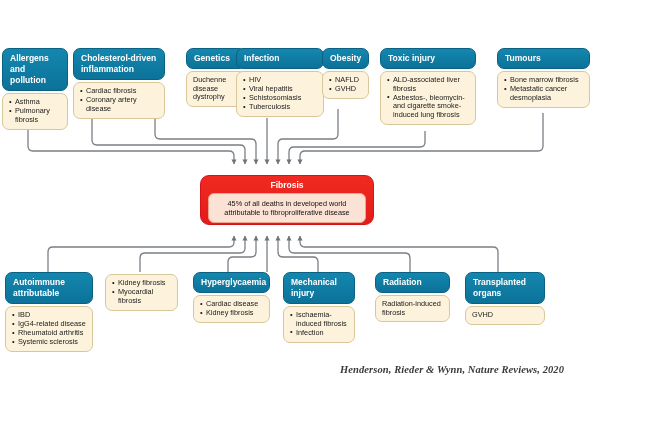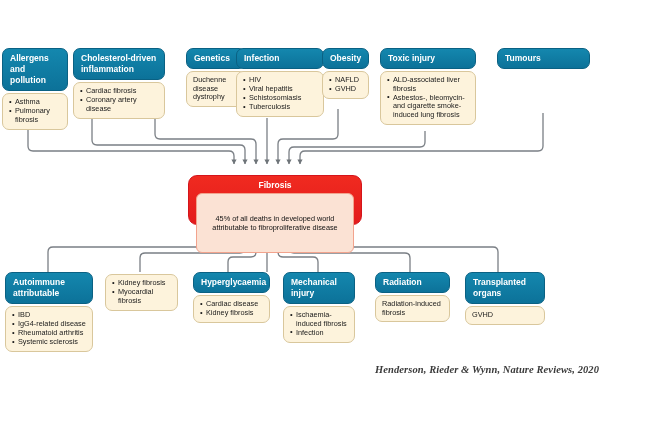--- a/index.html
+++ b/index.html
@@ -62,56 +62,55 @@
     position:absolute;left:0;top:-0.5px;
     font-size:7.5px;color:#1a1a1a;
   }
   .node-body .plain{
     font-size:7.3px;line-height:8.6px;color:#1a1a1a;
   }
 
   
   #fibrosis{
     position:absolute;
-    left:188px;top:175px;width:174px;height:50px;
+    left:200px;top:175px;width:174px;height:50px;
     background:#ec1c24;
     background:linear-gradient(180deg,#f02a20 0%,#e31b1b 100%);
     border:1.5px solid #d4141b;
     border-radius:9px;
     box-sizing:border-box;
     z-index:4;
   }
   #fibrosis .fib-title{
     color:#ffffff;font-weight:bold;font-size:8.5px;
     text-align:center;padding:4px 0 3px 0;
   }
   #fibrosis .fib-inner{
     margin:0 7px;
     background:#fbe2d4;
     border:1px solid #f2a38d;
     border-radius:6px;
     color:#111111;
     font-size:7.3px;
     line-height:9px;
     text-align:center;
-    padding:20px 4px;
+    padding:5px 4px;
     box-sizing:border-box;
   }
 
   
   #citation{
     position:absolute;
     left:340px;top:364px;
     font-family:"Liberation Serif", serif;
     font-style:italic;
     font-weight:bold;
     font-size:10.5px;
     color:#3a3a3a;
     letter-spacing:0.1px;
-    margin-left:35px;
   }
 </style>
 </head>
 <body>
 
 <div id="canvas">
 
   <svg class="wires" viewBox="0 0 662 441">
     <defs>
       <marker id="arrDown" markerWidth="6" markerHeight="6" refX="3" refY="5.2" orient="0" markerUnits="userSpaceOnUse">
@@ -195,20 +194,26 @@
     <div class="node-body">
       <ul>
         <li>ALD-associated liver fibrosis</li>
         <li>Asbestos-, bleomycin- and cigarette smoke-induced lung fibrosis</li>
       </ul>
     </div>
   </div>
 
   <div class="node" style="left:497px;top:48px;width:93px;">
     <div class="node-head">Tumours</div>
+    <div class="node-body">
+      <ul>
+        <li>Bone marrow fibrosis</li>
+        <li>Metastatic cancer desmoplasia</li>
+      </ul>
+    </div>
   </div>
 
   <div id="fibrosis">
     <div class="fib-title">Fibrosis</div>
     <div class="fib-inner">45% of all deaths in developed world attributable to fibroproliferative disease</div>
   </div>
 
   <div class="node" style="left:5px;top:272px;width:88px;">
     <div class="node-head">Autoimmune attributable</div>
     <div class="node-body">

